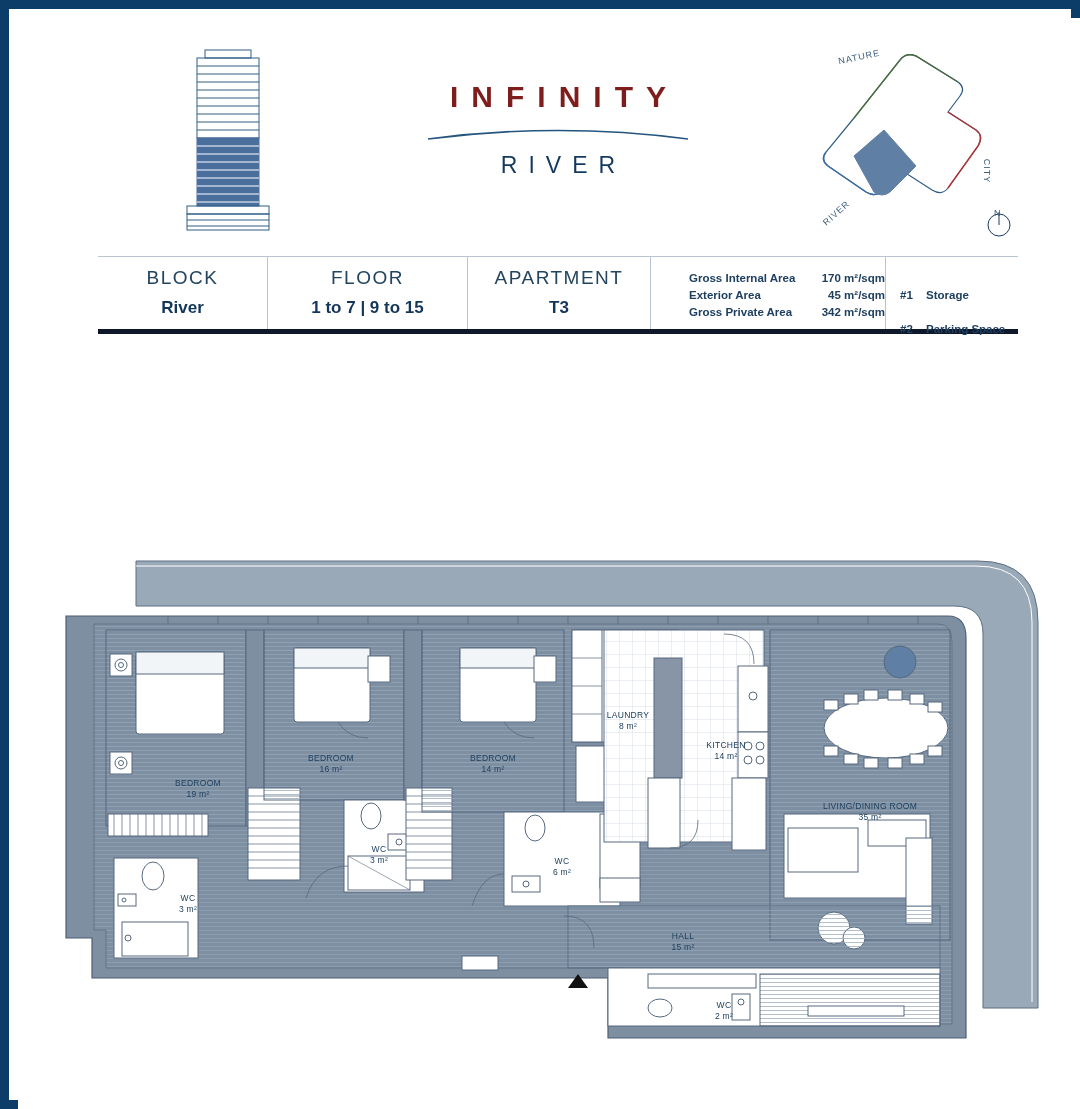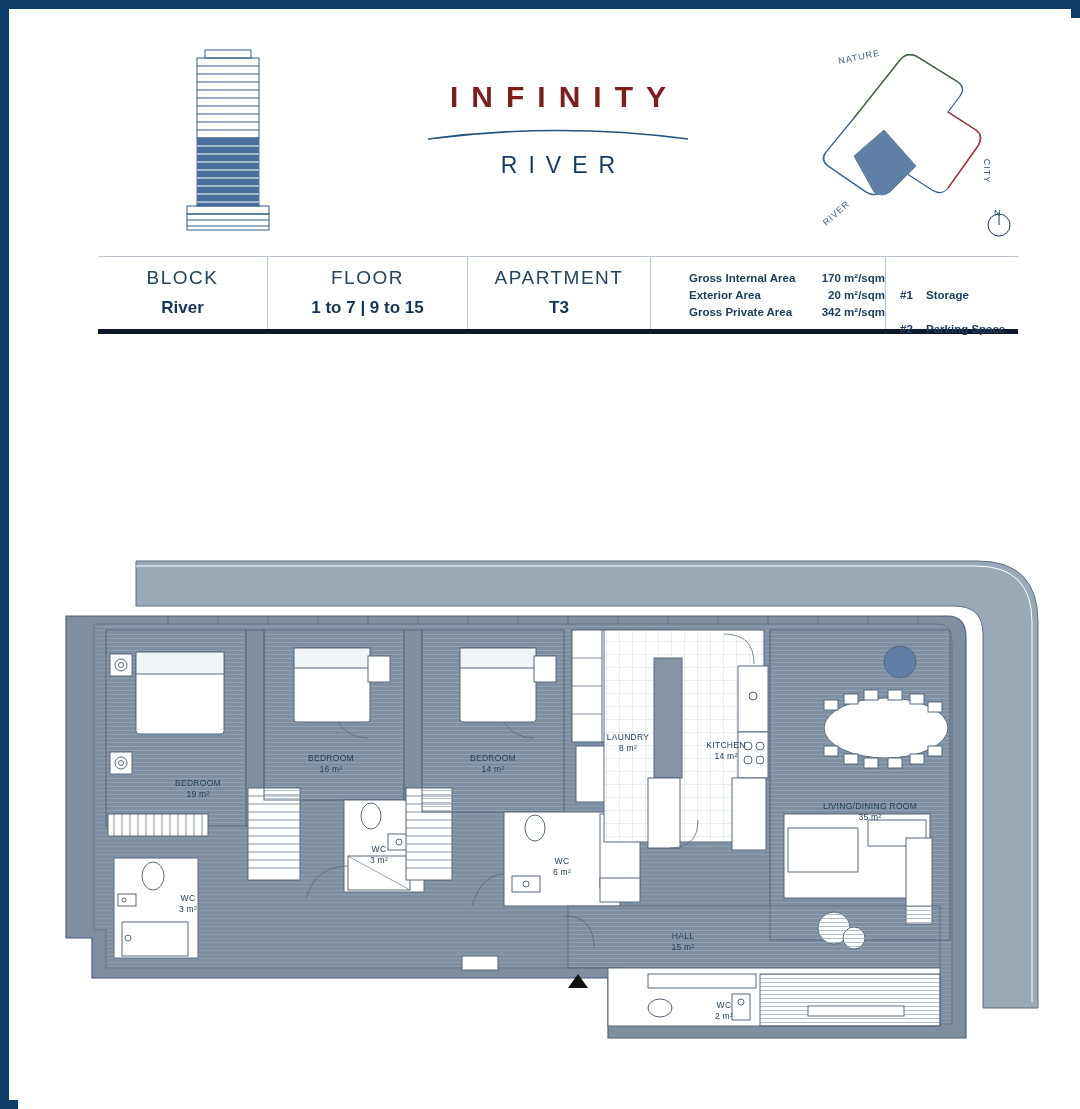--- a/index.html
+++ b/index.html
@@ -237,21 +237,21 @@
         <div class="head">APARTMENT</div>
         <div class="val">T3</div>
       </div>
       <div class="infocell c4">
         <div class="arearow">
           <div class="an">Gross Internal Area</div>
           <div class="av">170 m²/sqm</div>
         </div>
         <div class="arearow">
           <div class="an">Exterior Area</div>
-          <div class="av">20 m²/sqm</div>
+          <div class="av">45 m²/sqm</div>
         </div>
         <div class="arearow">
           <div class="an">Gross Private Area</div>
           <div class="av">342 m²/sqm</div>
         </div>
       </div>
       <div class="infocell c5">
         <div class="legendrow">
           <span class="tag">#1</span><span>Storage</span>
         </div>
@@ -466,21 +466,21 @@
         <span class="ar">19 m²</span>
       </div>
       <div class="roomlabel" style="left:243px; top:215px; width:80px;">
         <span class="nm">BEDROOM</span>
         <span class="ar">16 m²</span>
       </div>
       <div class="roomlabel" style="left:405px; top:215px; width:80px;">
         <span class="nm">BEDROOM</span>
         <span class="ar">14 m²</span>
       </div>
-      <div class="roomlabel" style="left:540px; top:172px; width:80px;margin-top:22px;">
+      <div class="roomlabel" style="left:540px; top:172px; width:80px;">
         <span class="nm">LAUNDRY</span>
         <span class="ar">8 m²</span>
       </div>
       <div class="roomlabel" style="left:638px; top:202px; width:80px;">
         <span class="nm">KITCHEN</span>
         <span class="ar">14 m²</span>
       </div>
       <div class="roomlabel" style="left:752px; top:263px; width:140px;">
         <span class="nm">LIVING/DINING ROOM</span>
         <span class="ar">35 m²</span>

